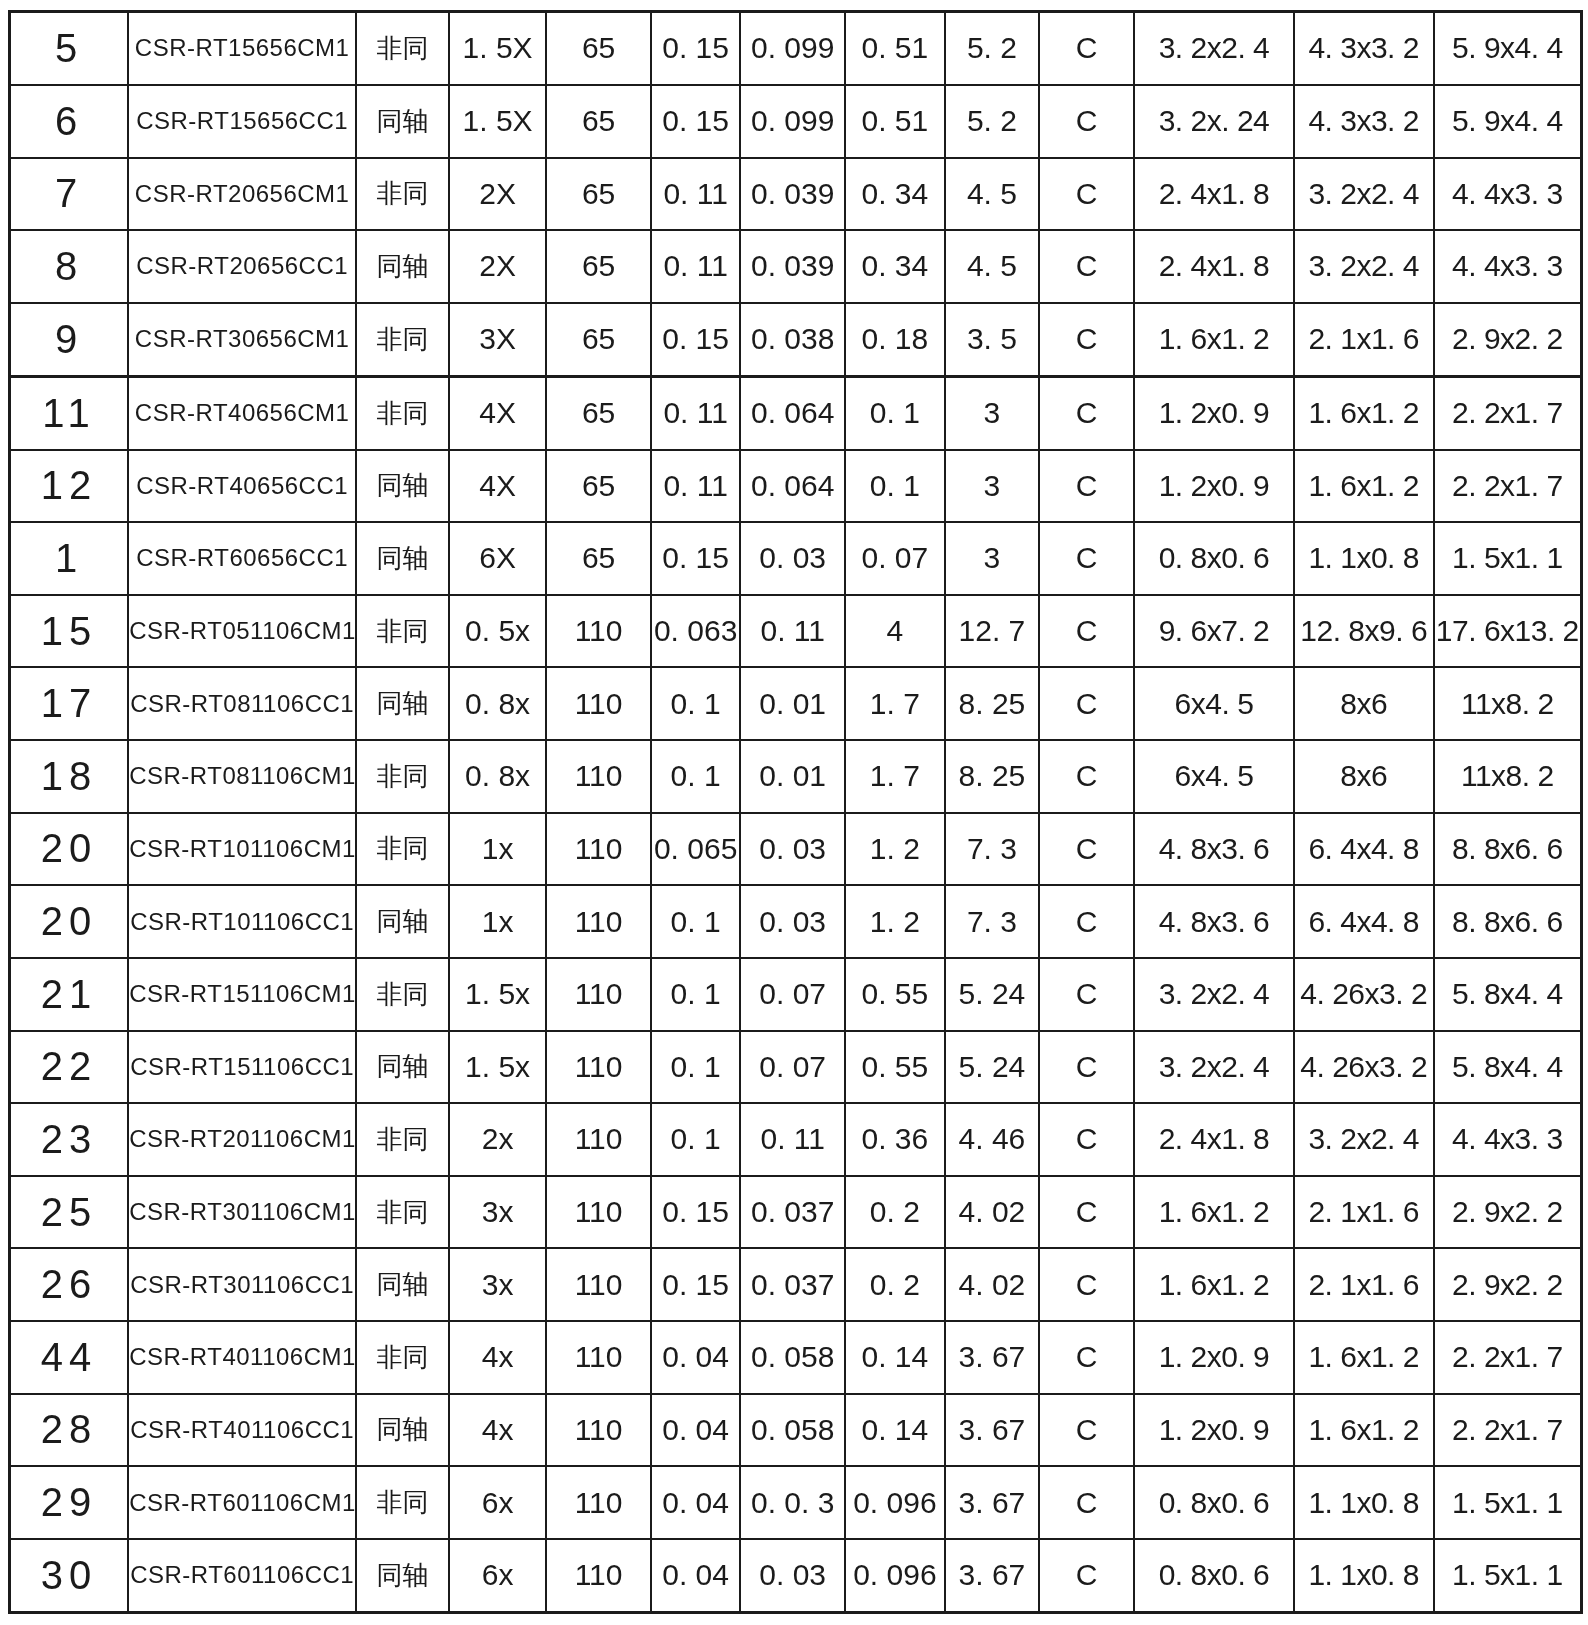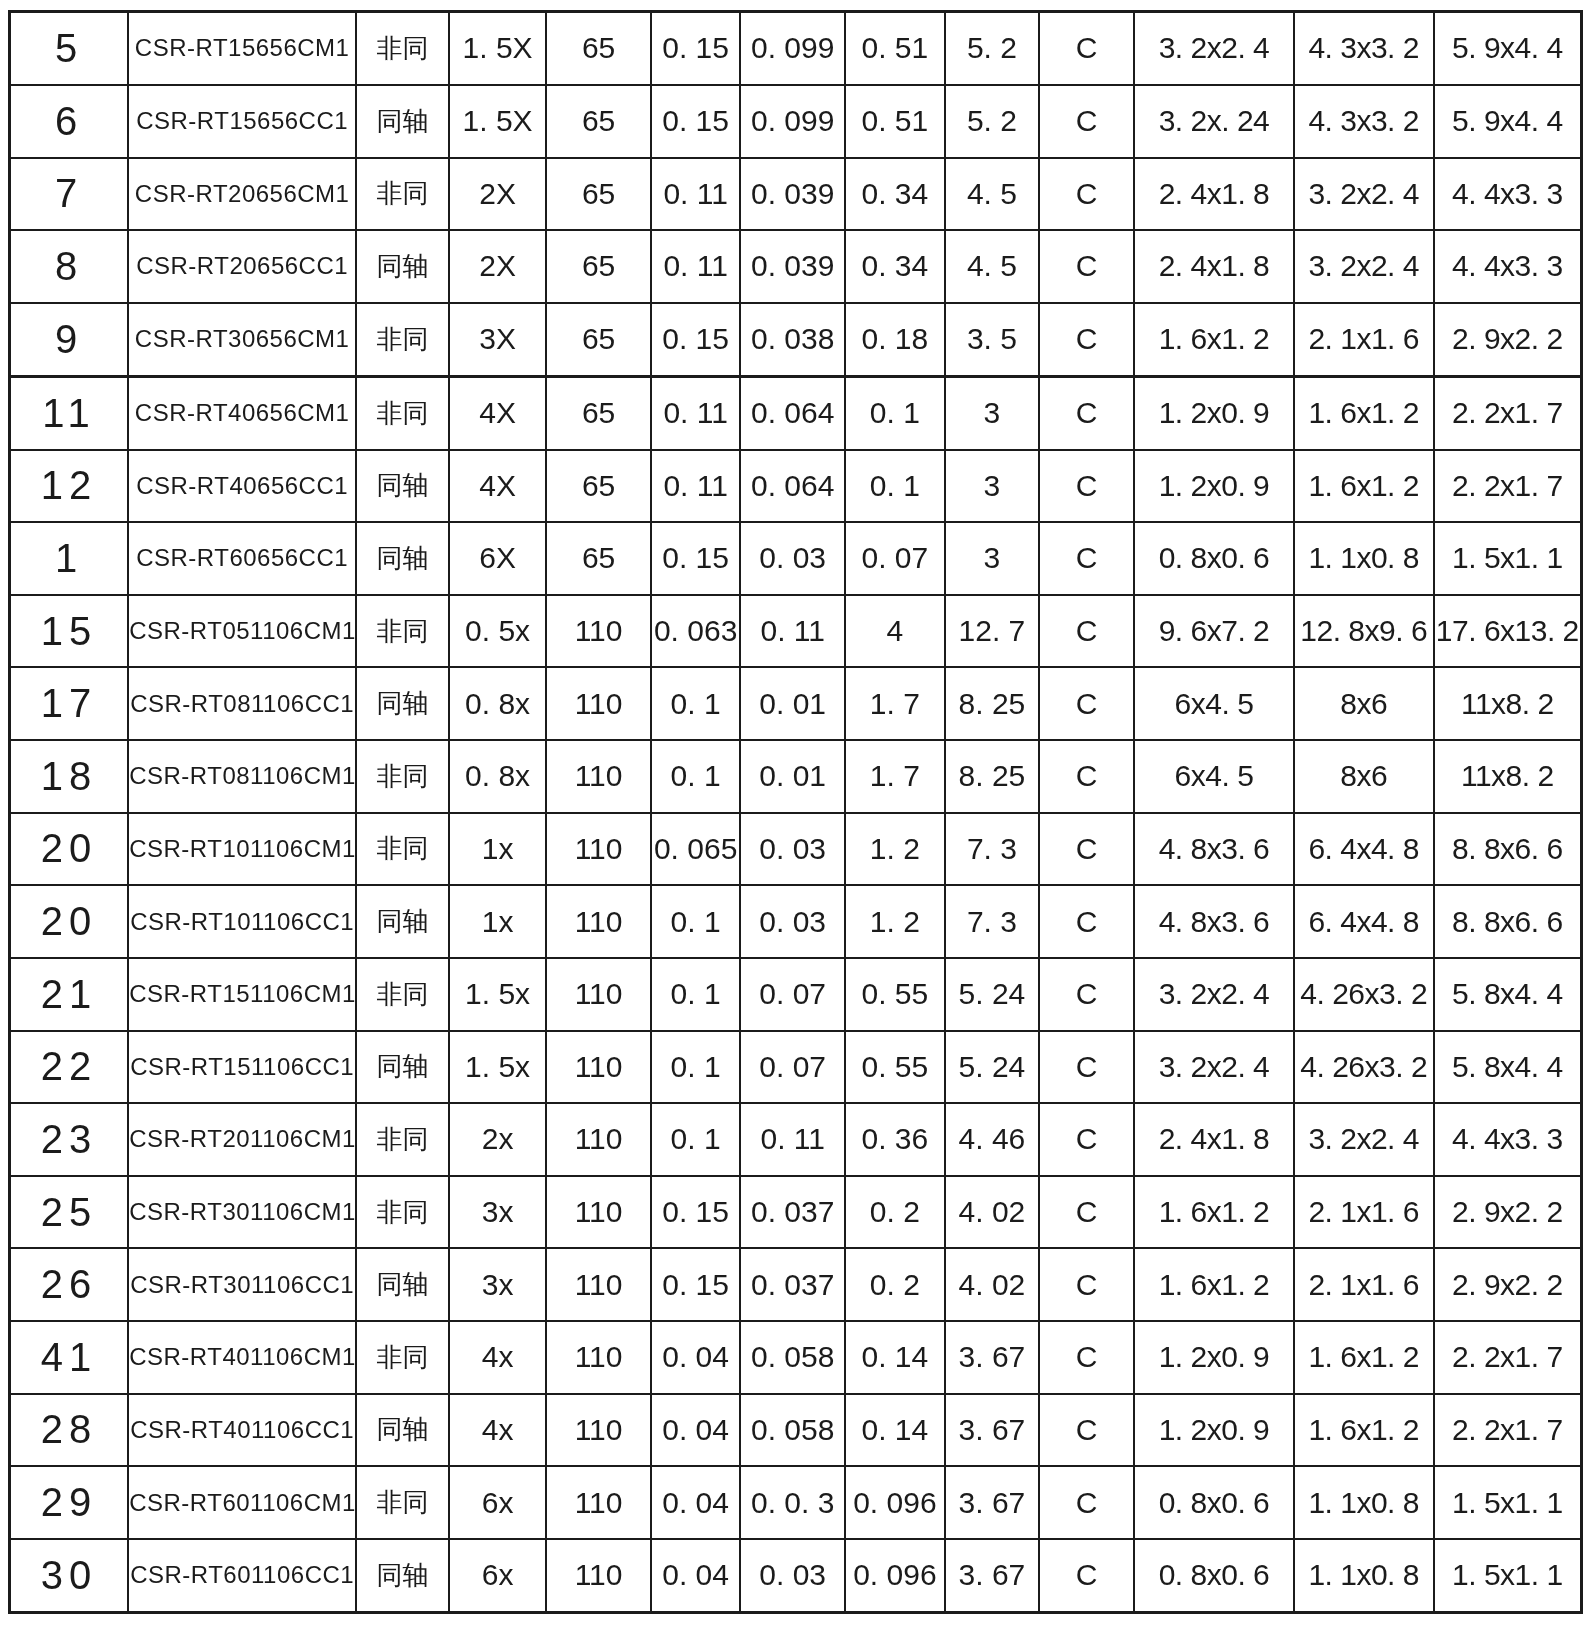--- a/index.html
+++ b/index.html
@@ -330,21 +330,21 @@
           <td class="c6">0. 15</td>
           <td class="c7">0. 037</td>
           <td class="c8">0. 2</td>
           <td class="c9">4. 02</td>
           <td class="c10">C</td>
           <td class="c11">1. 6x1. 2</td>
           <td class="c12">2. 1x1. 6</td>
           <td class="c13">2. 9x2. 2</td>
         </tr>
         <tr>
-          <td class="c1">41</td>
+          <td class="c1">44</td>
           <td class="c2">CSR-RT401106CM1</td>
           <td class="c3">非同</td>
           <td class="c4">4x</td>
           <td class="c5">110</td>
           <td class="c6">0. 04</td>
           <td class="c7">0. 058</td>
           <td class="c8">0. 14</td>
           <td class="c9">3. 67</td>
           <td class="c10">C</td>
           <td class="c11">1. 2x0. 9</td>

